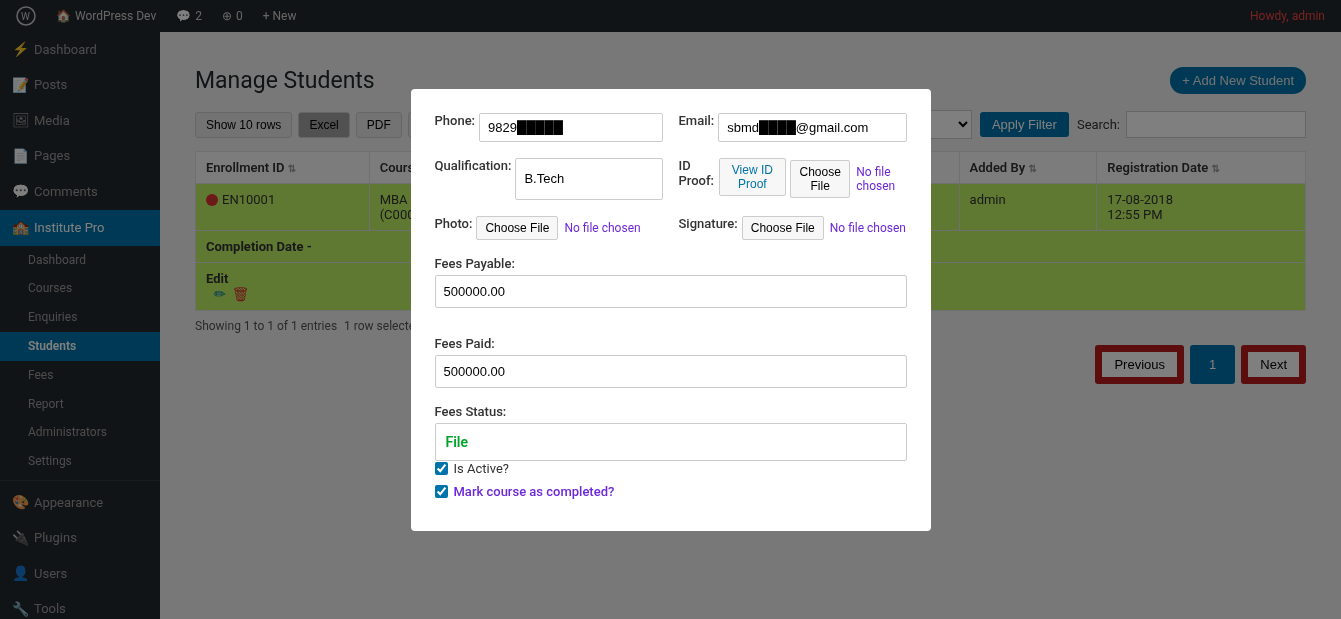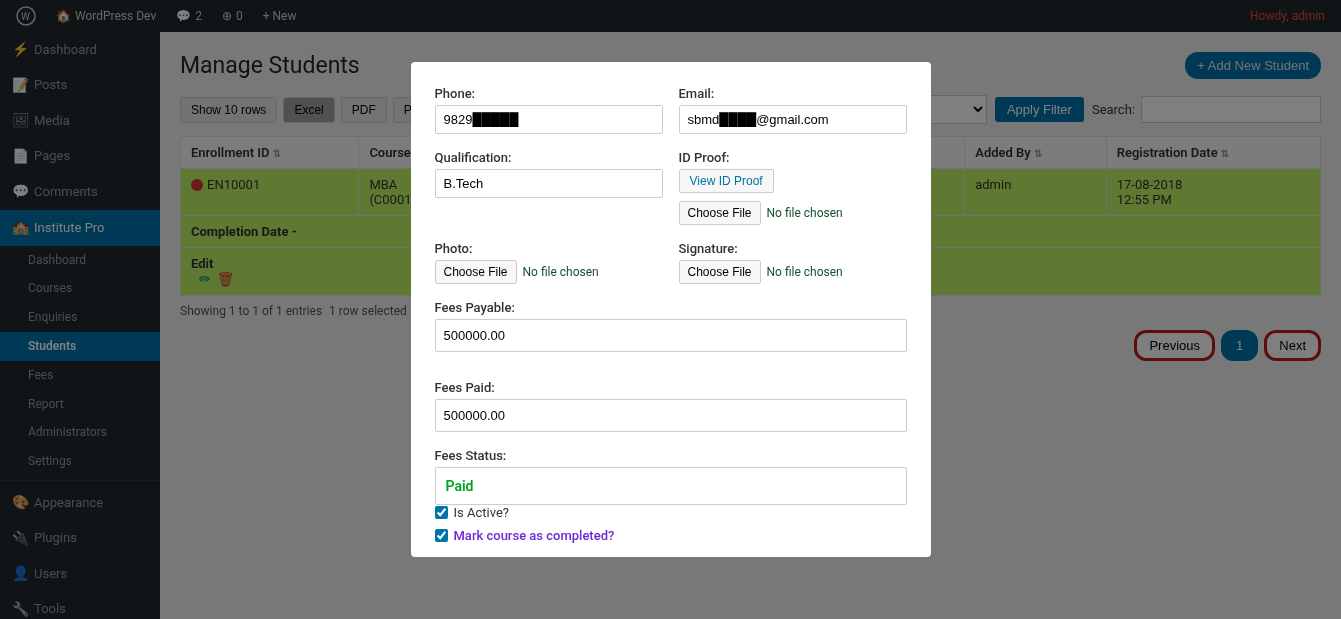--- a/index.html
+++ b/index.html
@@ -45,21 +45,21 @@
     }
     .admin-menu li.active > a { color: #fff; background: #0073aa; }
     .admin-menu li.submenu-item a { padding: 6px 12px 6px 28px; font-size: 12px; }
     .admin-menu li.submenu-item.active a { color: #fff; font-weight: 600; }
     .admin-menu .menu-icon { width: 14px; text-align: center; font-size: 14px; }
     .menu-separator { height: 1px; background: #32373c; margin: 4px 0; }
 
     
     #wpcontent { flex: 1; background: #f1f1f1; padding: 0; overflow: auto; position: relative; }
 
-    .wrap { padding: 20px; }
+    .wrap { padding: 35px; }
     .page-title-section { display: flex; justify-content: space-between; align-items: center; margin-bottom: 16px; }
     h1.page-title { font-size: 23px; font-weight: 400; color: #23282d; }
     .add-new-btn {
       background: #0073aa;
       color: #e5e5e5;
       border: none;
       padding: 6px 12px;
       font-size: 13px;
       cursor: pointer;
       border-radius: 13px;
@@ -92,21 +92,21 @@
     .sort-icon { font-size: 10px; color: #999; }
 
     .enroll-id { display: flex; align-items: center; gap: 4px; }
     .status-dot { width: 12px; height: 12px; border-radius: 50%; background: #dc3232; display: inline-block; }
 
     .action-icons { display: flex; gap: 6px; align-items: center; }
     .edit-icon { color: #0073aa; cursor: pointer; font-size: 14px; }
     .delete-icon { color: #dc3232; cursor: pointer; font-size: 14px; }
 
     .pagination-row { display: flex; justify-content: flex-end; align-items: center; gap: 6px; margin-top: 12px; }
-    .page-btn { padding: 5px 12px; border: 3px solid #b91c1c; background: #fff; cursor: pointer; font-size: 13px; border-radius: 12px; }
+    .page-btn { padding: 5px 12px; border: 7px solid #b91c1c; background: #fff; cursor: pointer; font-size: 13px; border-radius: 3px; }
     .page-btn.active { background: #0073aa; color: #fff; border-color: #0073aa; }
 
     
     .modal-overlay {
       position: fixed;
       top: 0; left: 0; right: 0; bottom: 0;
       background: rgba(0,0,0,0.5);
       z-index: 10000;
       display: flex;
       justify-content: center;
@@ -116,21 +116,21 @@
       background: #fff;
       width: 520px;
       max-height: 80vh;
       overflow-y: auto;
       border-radius: 4px;
       padding: 24px;
       position: relative;
     }
 
     .form-row { display: flex; gap: 16px; margin-bottom: 16px; }
-    .form-group { flex: 1; display: flex; flex-direction: column; gap: 4px; }
+    .form-group { flex: 1; display: flex; gap: 4px; }
     .form-group label { font-size: 13px; color: #333; font-weight: 500; }
     .form-group input[type="text"],
     .form-group input[type="email"] {
       border: 1px solid #ccc;
       padding: 6px 8px;
       font-size: 13px;
       border-radius: 2px;
       width: 100%;
     }
 
@@ -146,21 +146,21 @@
     }
     .file-input-row { display: flex; align-items: center; gap: 6px; }
     .choose-file-btn {
       background: #f7f7f7;
       border: 1px solid #ccc;
       padding: 4px 8px;
       font-size: 12px;
       cursor: pointer;
       border-radius: 2px;
     }
-    .no-file-text { font-size: 12px; color: #14532d; }
+    .no-file-text { font-size: 12px; color: #6d28d9; }
 
     .fees-input {
       border: 1px solid #ccc;
       padding: 8px;
       font-size: 13px;
       border-radius: 2px;
       width: 100%;
     }
 
     .fees-status-box {
@@ -460,21 +460,21 @@
       <input type="text" class="fees-input full-width" value="500000.00" style="">
     </div>
 
     <div style="margin-bottom: 16px;">
       <div class="section-label">Fees Paid:</div>
       <input type="text" class="fees-input full-width" value="500000.00" style="">
     </div>
 
     <div style="margin-bottom: 0;">
       <div class="section-label">Fees Status:</div>
-      <div class="fees-status-box">Paid</div>
+      <div class="fees-status-box">File</div>
     </div>
 
     <div class="checkbox-row">
       <input type="checkbox" checked="" id="isActive" style="">
       <label for="isActive">Is Active?</label>
     </div>
     <div class="checkbox-row">
       <input type="checkbox" checked="" id="markCompleted" style="">
       <label for="markCompleted" class="mark-completed-label">Mark course as completed?</label>
     </div>

